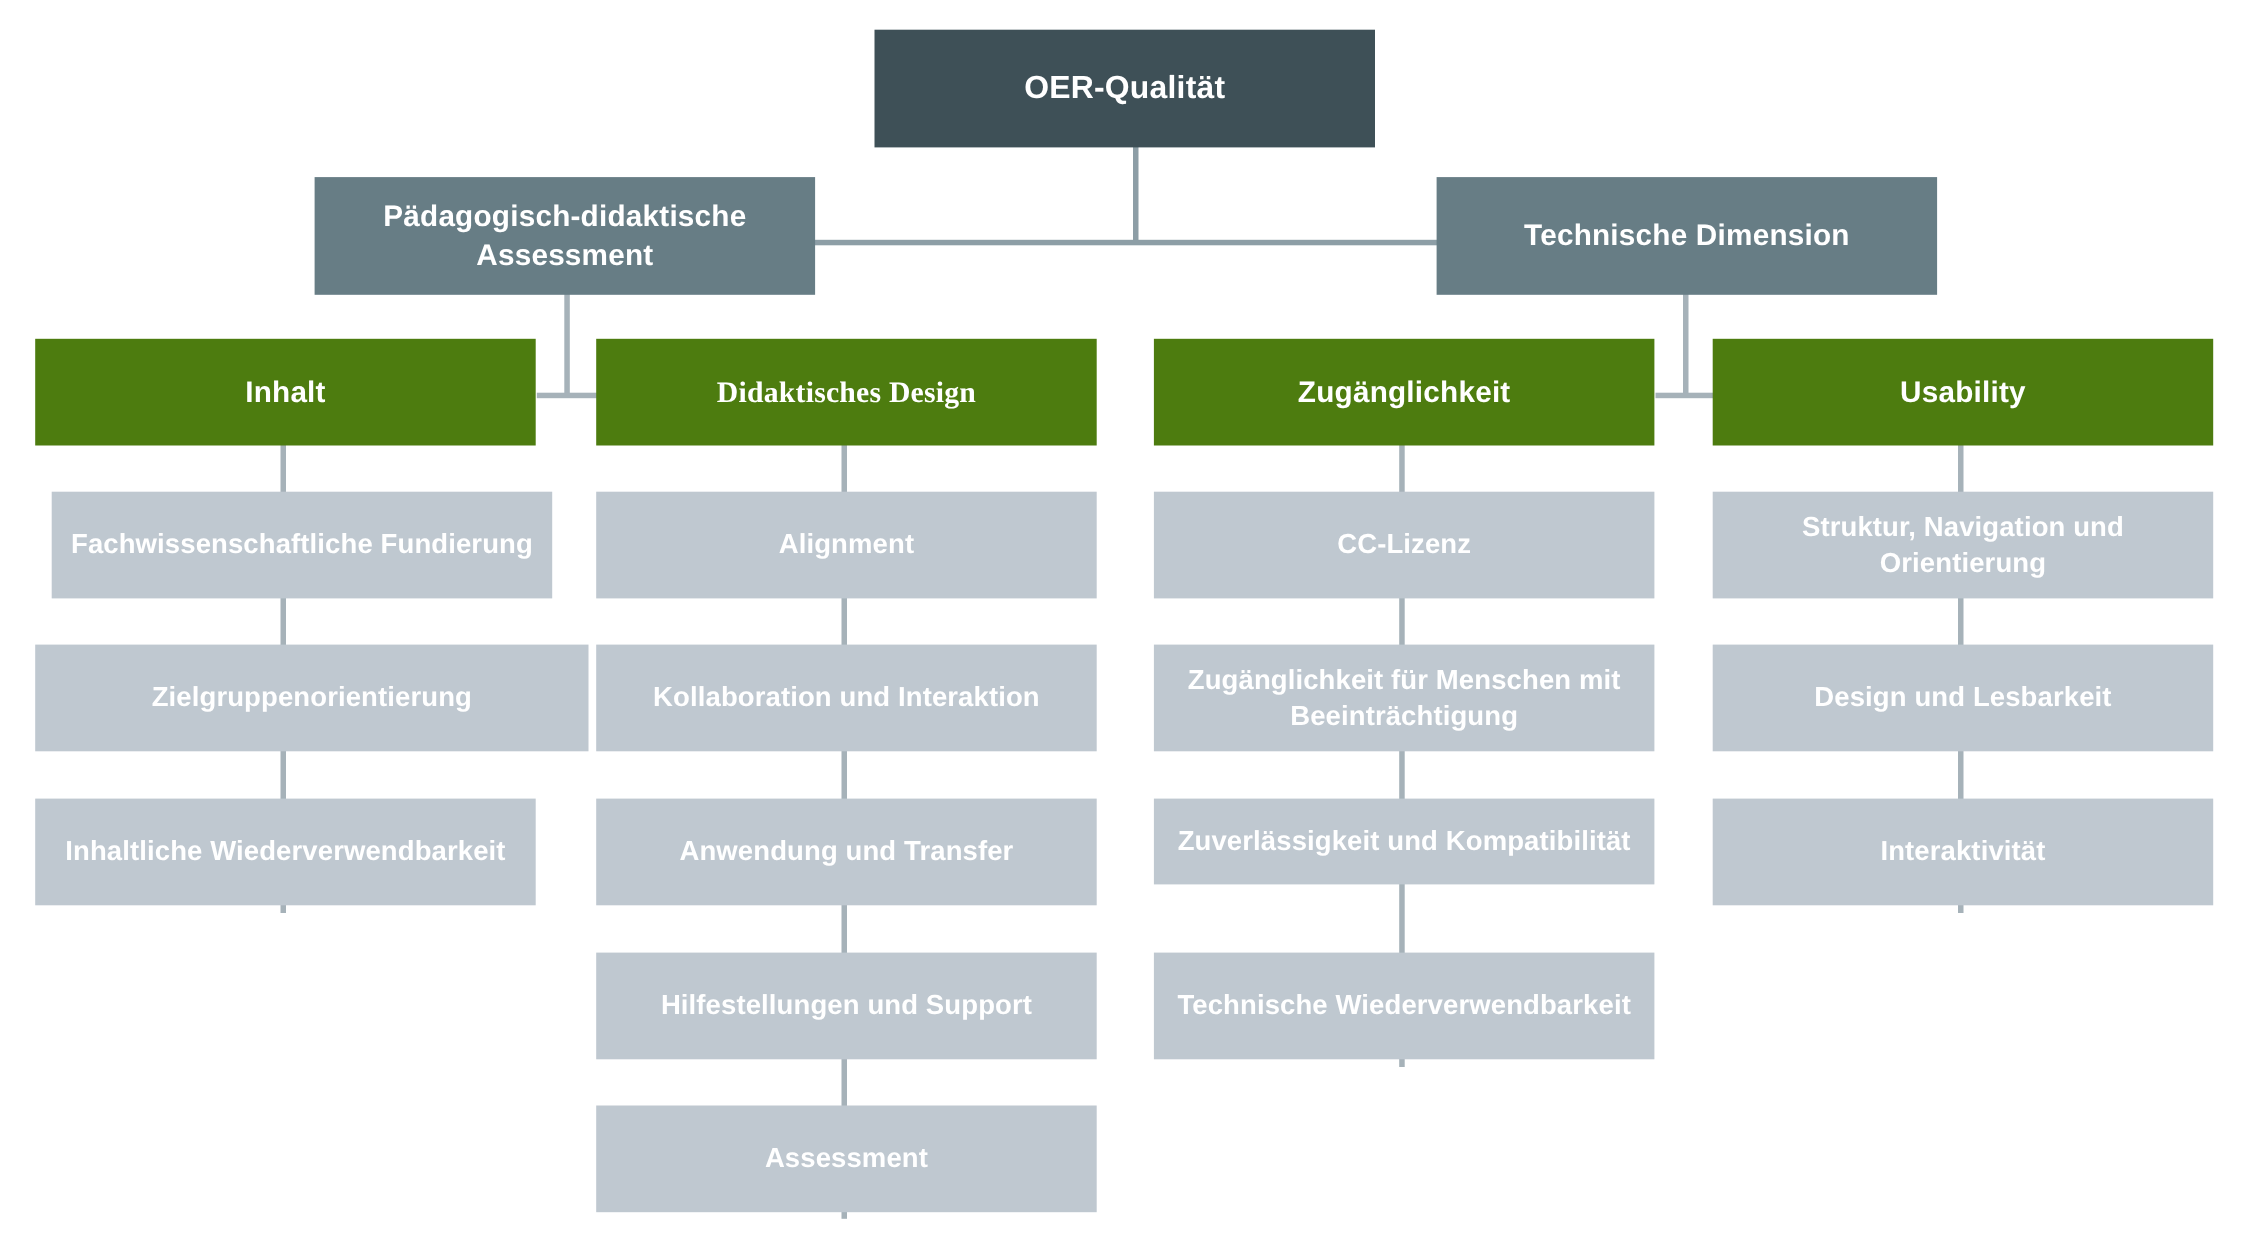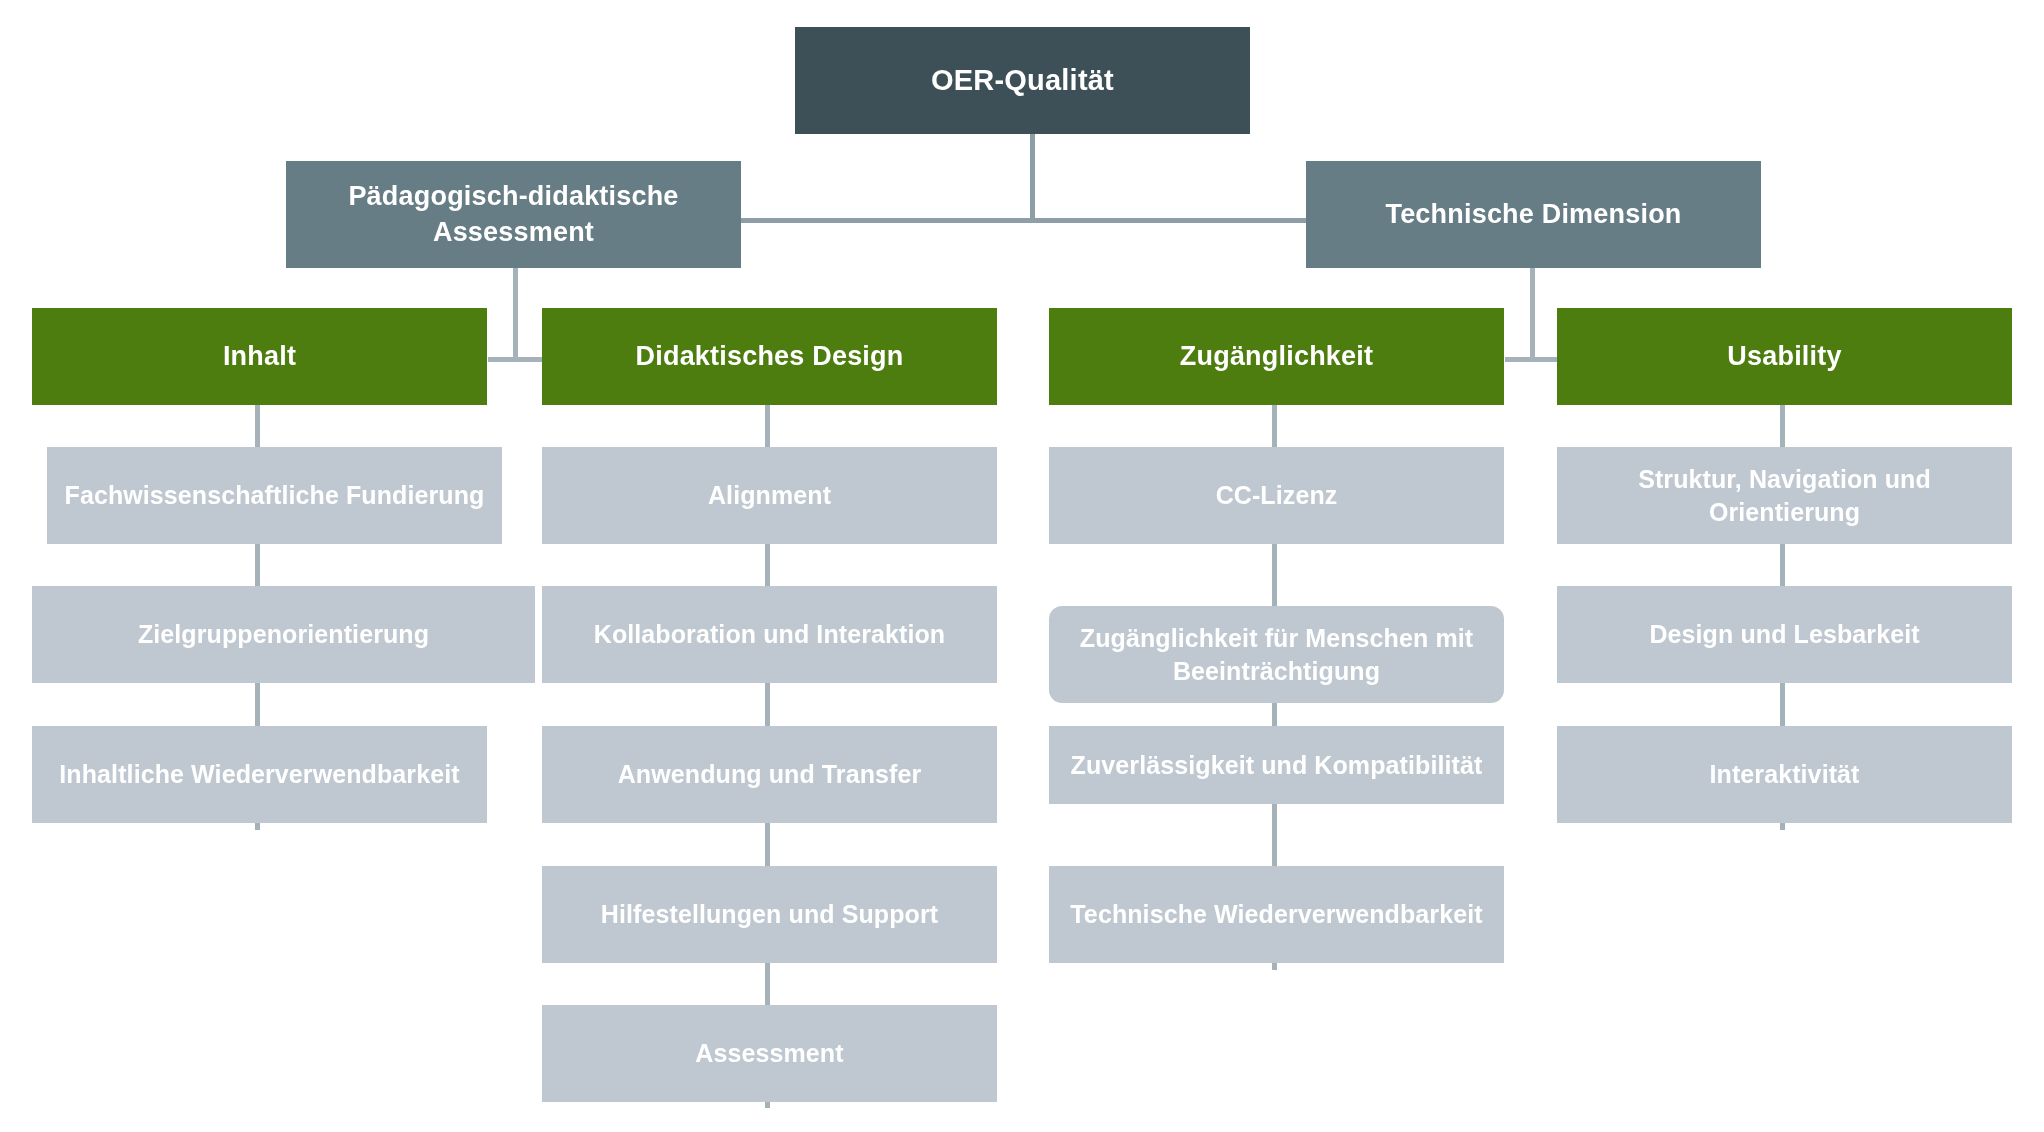--- a/index.html
+++ b/index.html
@@ -72,21 +72,21 @@
   </div>
 
   <div class="node dimension" style="left:1306px; top:161px; width:455px; height:107px;justify-content:flex-end;">
     <span class="node-label">Technische Dimension</span>
   </div>
 
   <div class="node category" style="left:32px; top:308px; width:455px; height:97px;">
     <span class="node-label">Inhalt</span>
   </div>
 
-  <div class="node category" style="left:542px; top:308px; width:455px; height:97px;">
+  <div class="node category" style="left:542px; top:308px; width:455px; height:97px;font-family:Liberation Serif, serif;">
     <span class="node-label">Didaktisches Design</span>
   </div>
 
   <div class="node category" style="left:1049px; top:308px; width:455px; height:97px;">
     <span class="node-label">Zugänglichkeit</span>
   </div>
 
   <div class="node category" style="left:1557px; top:308px; width:455px; height:97px;">
     <span class="node-label">Usability</span>
   </div>
@@ -113,21 +113,21 @@
   <div class="node leaf" style="left:542px; top:866px; width:455px; height:97px;">
     <span class="node-label">Hilfestellungen und Support</span>
   </div>
   <div class="node leaf" style="left:542px; top:1005px; width:455px; height:97px;">
     <span class="node-label">Assessment</span>
   </div>
 
   <div class="node leaf" style="left:1049px; top:447px; width:455px; height:97px;">
     <span class="node-label">CC-Lizenz</span>
   </div>
-  <div class="node leaf" style="left:1049px; top:606px; width:455px; height:97px;border-radius:13px;">
+  <div class="node leaf" style="left:1049px; top:586px; width:455px; height:97px;">
     <span class="node-label">Zugänglichkeit für Menschen mit Beeinträchtigung</span>
   </div>
   <div class="node leaf" style="left:1049px; top:726px; width:455px; height:78px;">
     <span class="node-label">Zuverlässigkeit und Kompatibilität</span>
   </div>
   <div class="node leaf" style="left:1049px; top:866px; width:455px; height:97px;">
     <span class="node-label">Technische Wiederverwendbarkeit</span>
   </div>
 
   <div class="node leaf" style="left:1557px; top:447px; width:455px; height:97px;">

